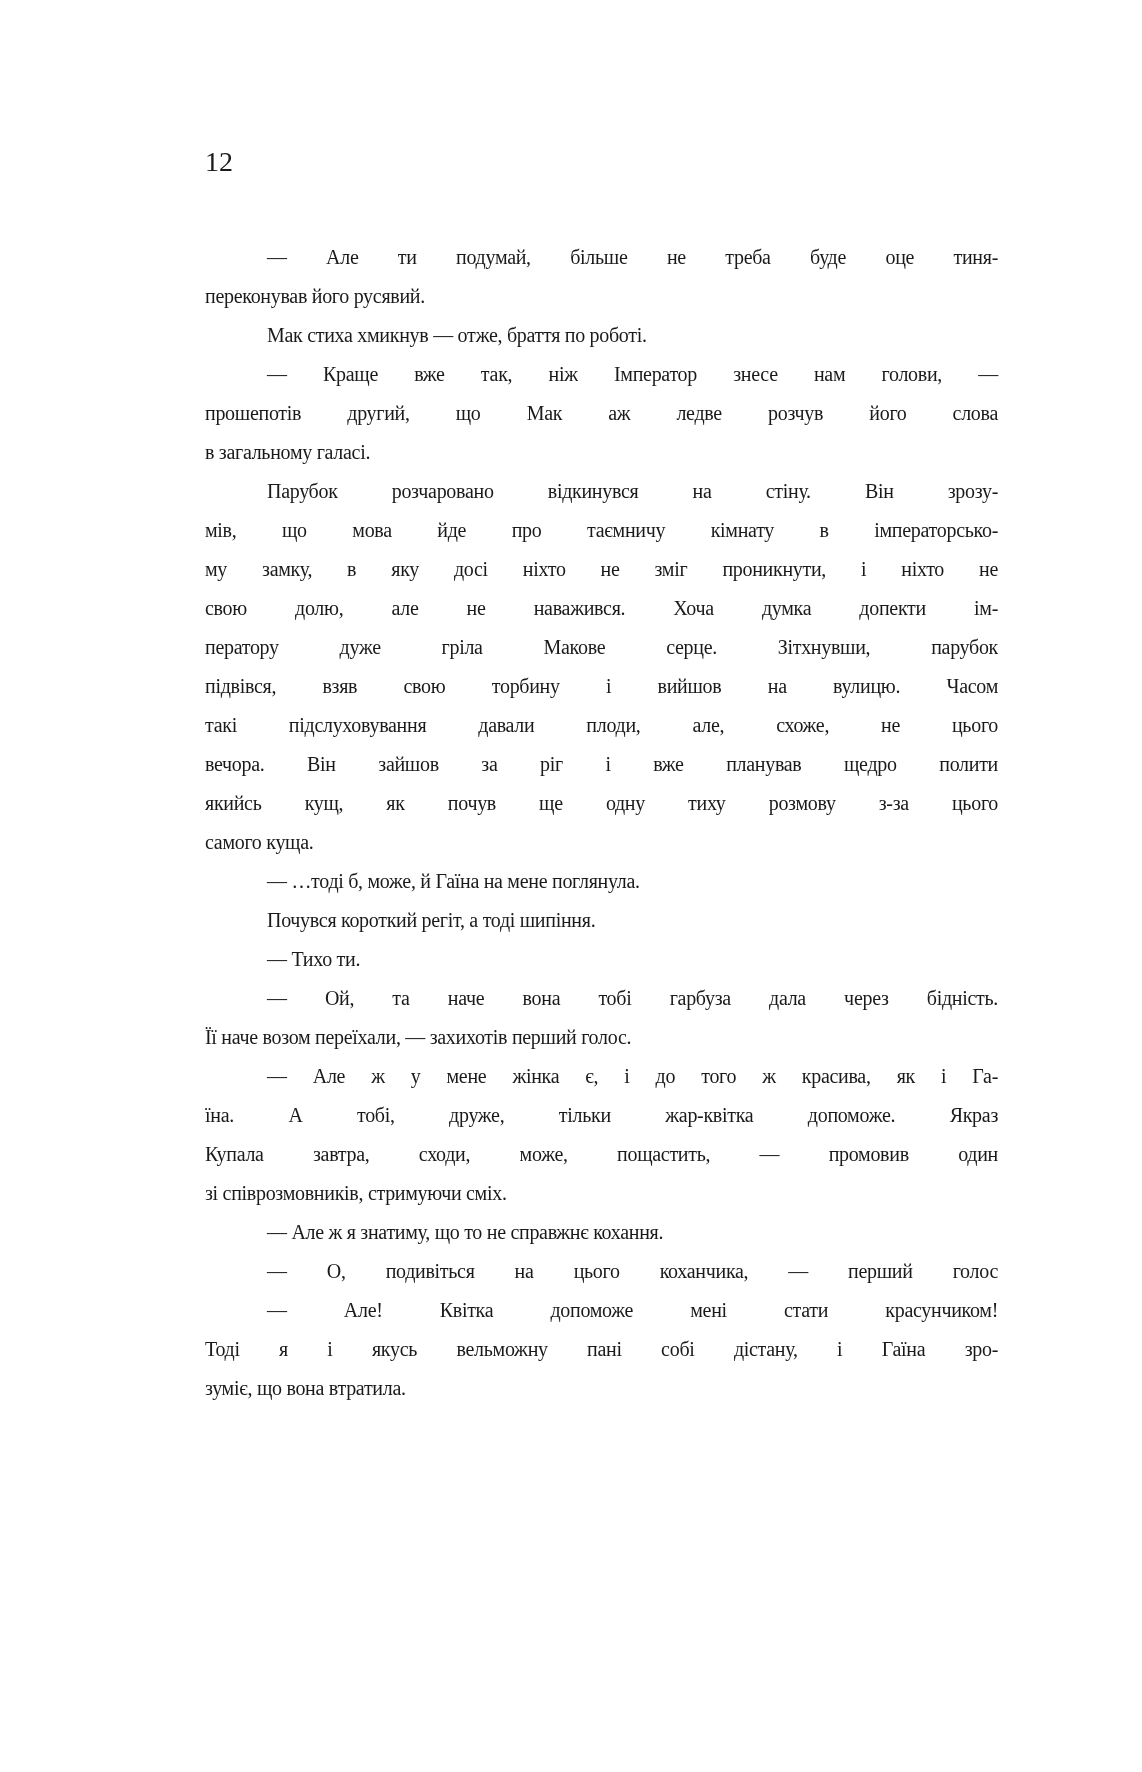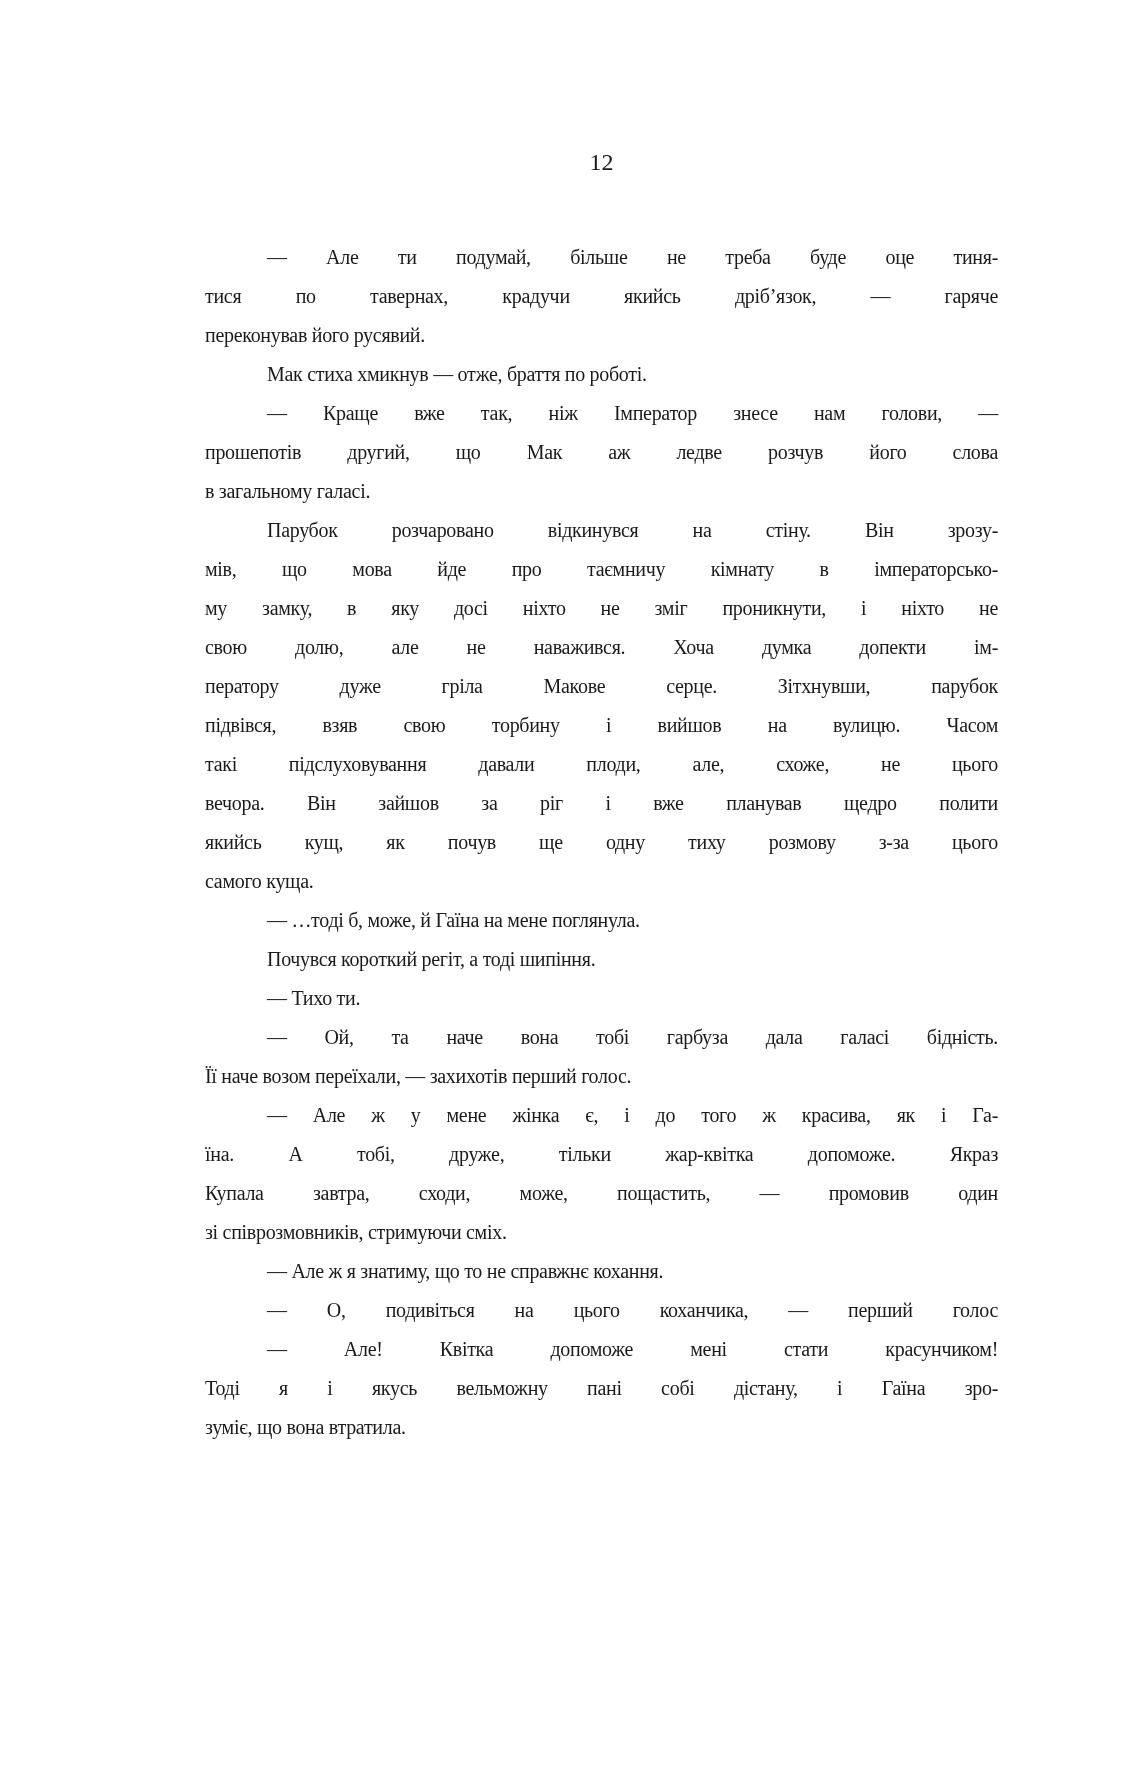--- a/index.html
+++ b/index.html
@@ -18,22 +18,21 @@
     position: relative;
     width: 1142px;
     height: 1772px;
     background: #ffffff;
   }
   .page-number {
     position: absolute;
     left: 205px;
     top: 146px;
     width: 793px;
-    text-align: center;
-    font-size: 24px;
+    font-size: 28px;
     line-height: 32px;
   }
   .page-text {
     position: absolute;
     left: 205px;
     top: 238px;
     width: 793px;
     font-size: 20px;
     line-height: 39px;
     letter-spacing: -0.3px;
@@ -52,40 +51,39 @@
     text-indent: 62px;
   }
 </style>
 </head>
 <body style="background: rgb(255, 255, 255); color: rgb(26, 26, 26);">
 
 <div class="page" style="background: rgb(255, 255, 255);">
   <div class="page-number">12</div>
   <div class="page-text">
       <div class="line indent">— Але ти подумай, більше не треба буде оце тиня-</div>
-      <div class="line">тися по тавернах, крадучи якийсь дріб’язок, — гаряче</div>
       <div class="line end">переконував його русявий.</div>
       <div class="line indent end">Мак стиха хмикнув — отже, браття по роботі.</div>
       <div class="line indent">— Краще вже так, ніж Імператор знесе нам голови, —</div>
       <div class="line">прошепотів другий, що Мак аж ледве розчув його слова</div>
       <div class="line end">в загальному галасі.</div>
       <div class="line indent">Парубок розчаровано відкинувся на стіну. Він зрозу-</div>
       <div class="line">мів, що мова йде про таємничу кімнату в імператорсько-</div>
       <div class="line">му замку, в яку досі ніхто не зміг проникнути, і ніхто не</div>
       <div class="line">свою долю, але не наважився. Хоча думка допекти ім-</div>
       <div class="line">ператору дуже гріла Макове серце. Зітхнувши, парубок</div>
       <div class="line">підвівся, взяв свою торбину і вийшов на вулицю. Часом</div>
       <div class="line">такі підслуховування давали плоди, але, схоже, не цього</div>
       <div class="line">вечора. Він зайшов за ріг і вже планував щедро полити</div>
       <div class="line">якийсь кущ, як почув ще одну тиху розмову з-за цього</div>
       <div class="line end">самого куща.</div>
       <div class="line indent end">— …тоді б, може, й Гаїна на мене поглянула.</div>
       <div class="line indent end">Почувся короткий регіт, а тоді шипіння.</div>
       <div class="line indent end">— Тихо ти.</div>
-      <div class="line indent">— Ой, та наче вона тобі гарбуза дала галасі бідність.</div>
+      <div class="line indent">— Ой, та наче вона тобі гарбуза дала через бідність.</div>
       <div class="line end">Її наче возом переїхали, — захихотів перший голос.</div>
       <div class="line indent">— Але ж у мене жінка є, і до того ж красива, як і Га-</div>
       <div class="line">їна. А тобі, друже, тільки жар-квітка допоможе. Якраз</div>
       <div class="line">Купала завтра, сходи, може, пощастить, — промовив один</div>
       <div class="line end">зі співрозмовників, стримуючи сміх.</div>
       <div class="line indent end">— Але ж я знатиму, що то не справжнє кохання.</div>
       <div class="line indent">— О, подивіться на цього коханчика, — перший голос</div>
       <div class="line indent">— Але! Квітка допоможе мені стати красунчиком!</div>
       <div class="line">Тоді я і якусь вельможну пані собі дістану, і Гаїна зро-</div>
       <div class="line end">зуміє, що вона втратила.</div>

